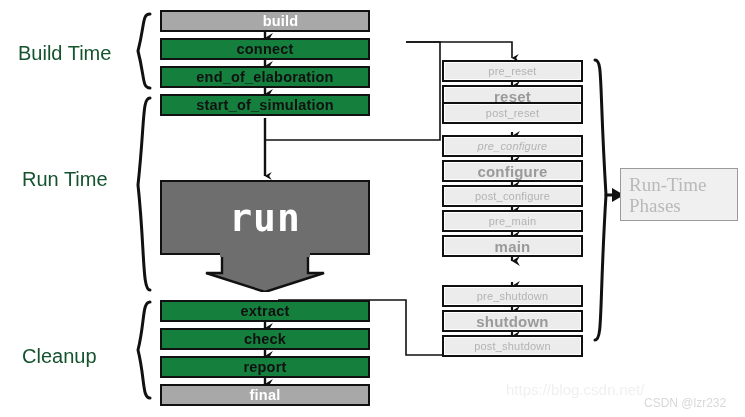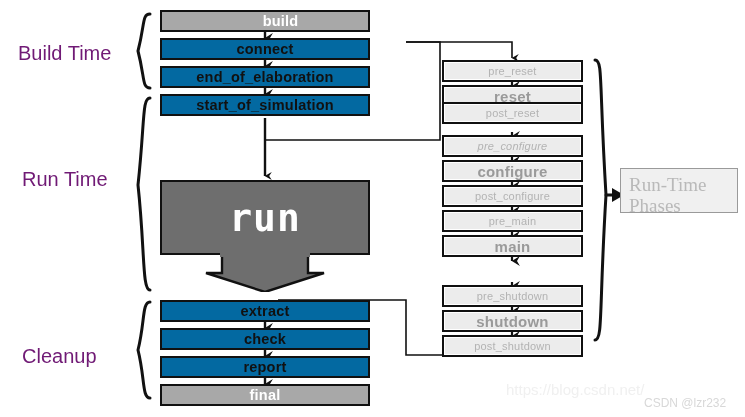--- a/index.html
+++ b/index.html
@@ -10,21 +10,21 @@
     overflow:hidden;
     position:relative;
   }
   #stage{position:absolute;left:0;top:0;width:745px;height:417px;}
 
   
   .pbox{
     position:absolute;
     box-sizing:border-box;
     border:2px solid #111111;
-    background:#0369a1;
+    background:#15803d;
     display:flex;align-items:center;justify-content:center;
     font-weight:bold;
     color:#111111;
     letter-spacing:.2px;
     white-space:nowrap;
   }
   .pbox.dark{background:#a8a8a8;color:#ffffff;}
   .pbox.inner{
     border:2px solid #101010;
     background:#ececec;
@@ -48,28 +48,28 @@
   #run-block .tail{
     position:absolute;left:0;top:73px;width:210px;height:39px;
   }
   #run-label{
     position:absolute;left:0;top:0;width:210px;height:75px;
     display:flex;align-items:center;justify-content:center;
     color:#ffffff;font-family:"DejaVu Sans Mono","Liberation Mono",monospace;
     font-size:38px;font-weight:bold;letter-spacing:1px;
   }
   .glabel{
-    position:absolute;color:#701a75;
+    position:absolute;color:#14532d;
     font-size:20px;font-family:"Liberation Sans",sans-serif;
     white-space:nowrap;
   }
 
   
   #rt-caption{
-    position:absolute;left:620px;top:168px;width:118px;height:45px;
+    position:absolute;left:620px;top:168px;width:118px;height:53px;
     box-sizing:border-box;
     border:1px solid #9a9a9a;background:#f0f0f0;
     color:#b9b9b9;
     font-family:"Liberation Serif","DejaVu Serif",serif;
     font-size:19px;line-height:21px;
     padding:5px 0 0 8px;
   }
 
   
   #wm-url{

